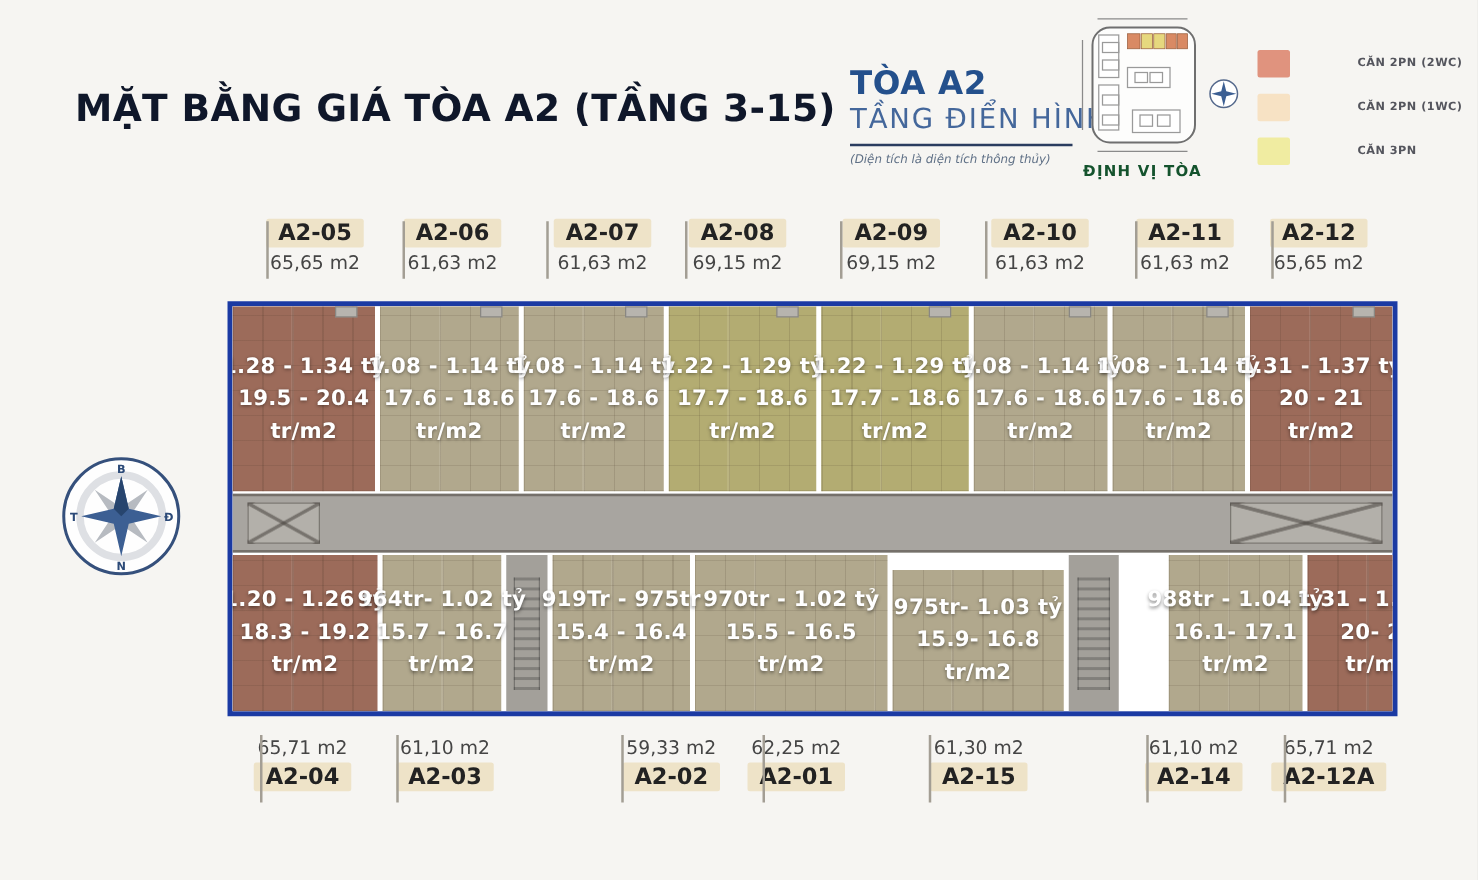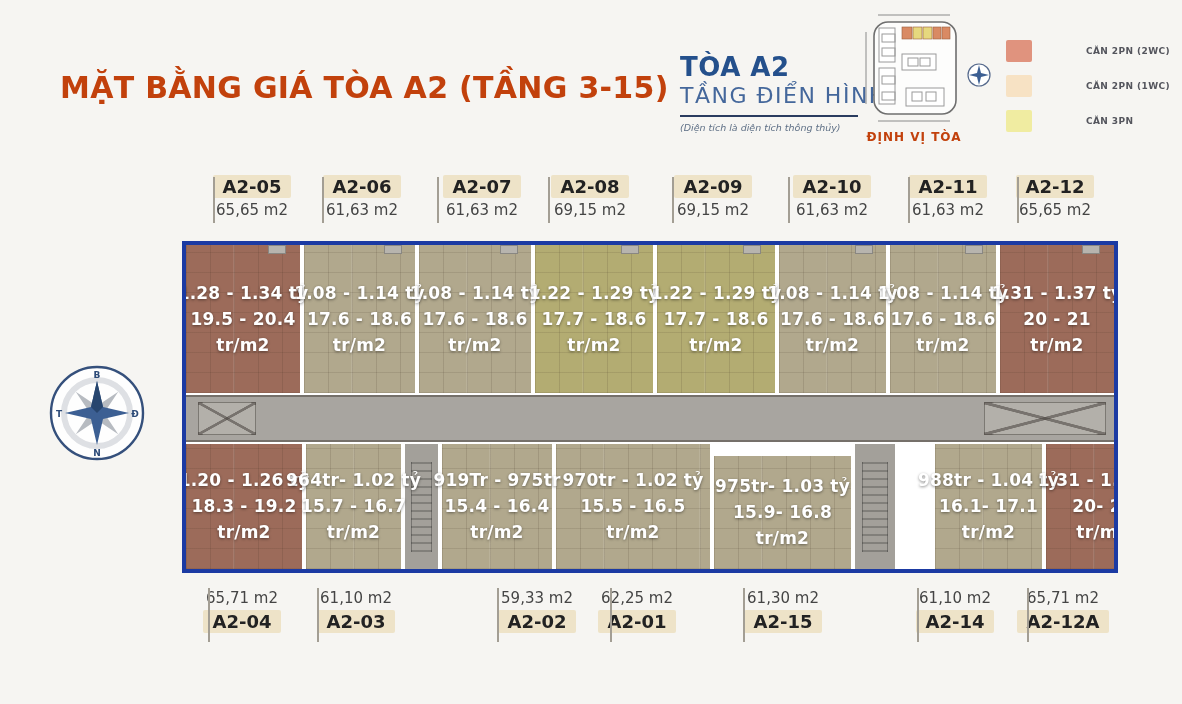--- a/index.html
+++ b/index.html
@@ -1,27 +1,27 @@
 <!DOCTYPE html>
 <html><head>
 <meta charset="utf-8">
 <style>
   html,body{margin:0;padding:0;background:#e9e8e6;}
   .stage{position:relative;width:1182px;height:704px;background:#f6f5f2;overflow:hidden;
          font-family:"DejaVu Sans","Liberation Sans",sans-serif;color:#222;}
   
-  .title{position:absolute;left:60px;top:70px;font-size:30px;font-weight:800;color:#c2410c;letter-spacing:.3px;white-space:nowrap;}
+  .title{position:absolute;left:60px;top:70px;font-size:30px;font-weight:800;color:#0f172a;letter-spacing:.3px;white-space:nowrap;}
   .brand{position:absolute;left:680px;top:52px;width:180px;}
   .brand-l1{font-size:26px;font-weight:800;color:#24508c;letter-spacing:.5px;}
   .brand-l2{font-size:22px;font-weight:500;color:#44679b;letter-spacing:1.5px;margin-top:1px;white-space:nowrap;}
   .brand-rule{width:178px;border-top:2px solid #2a3c5f;margin-top:7px;}
   .brand-note{font-size:9.5px;font-style:italic;color:#5f7086;margin-top:5px;white-space:nowrap;}
   .minimap{position:absolute;left:862px;top:8px;}
   .minimap-label{position:absolute;left:858px;top:130px;width:112px;text-align:center;
-                 font-size:12px;font-weight:800;color:#c2410c;letter-spacing:1px;white-space:nowrap;}
+                 font-size:12px;font-weight:800;color:#14532d;letter-spacing:1px;white-space:nowrap;}
   .mini-compass{position:absolute;left:966px;top:62px;}
   
   .legend{position:absolute;left:1006px;top:40px;}
   .lg-row{display:flex;align-items:center;height:22px;margin-bottom:13px;gap:44px;}
   .lg-sw{width:26px;height:22px;border-radius:2px;margin-right:10px;flex:0 0 auto;}
   .lg-lb{font-size:9px;font-weight:700;color:#54555d;letter-spacing:.4px;white-space:nowrap;}
   
   .compass{position:absolute;left:47px;top:363px;}
   
   .plan{position:absolute;left:182px;top:241px;width:936px;height:332px;box-sizing:border-box;

